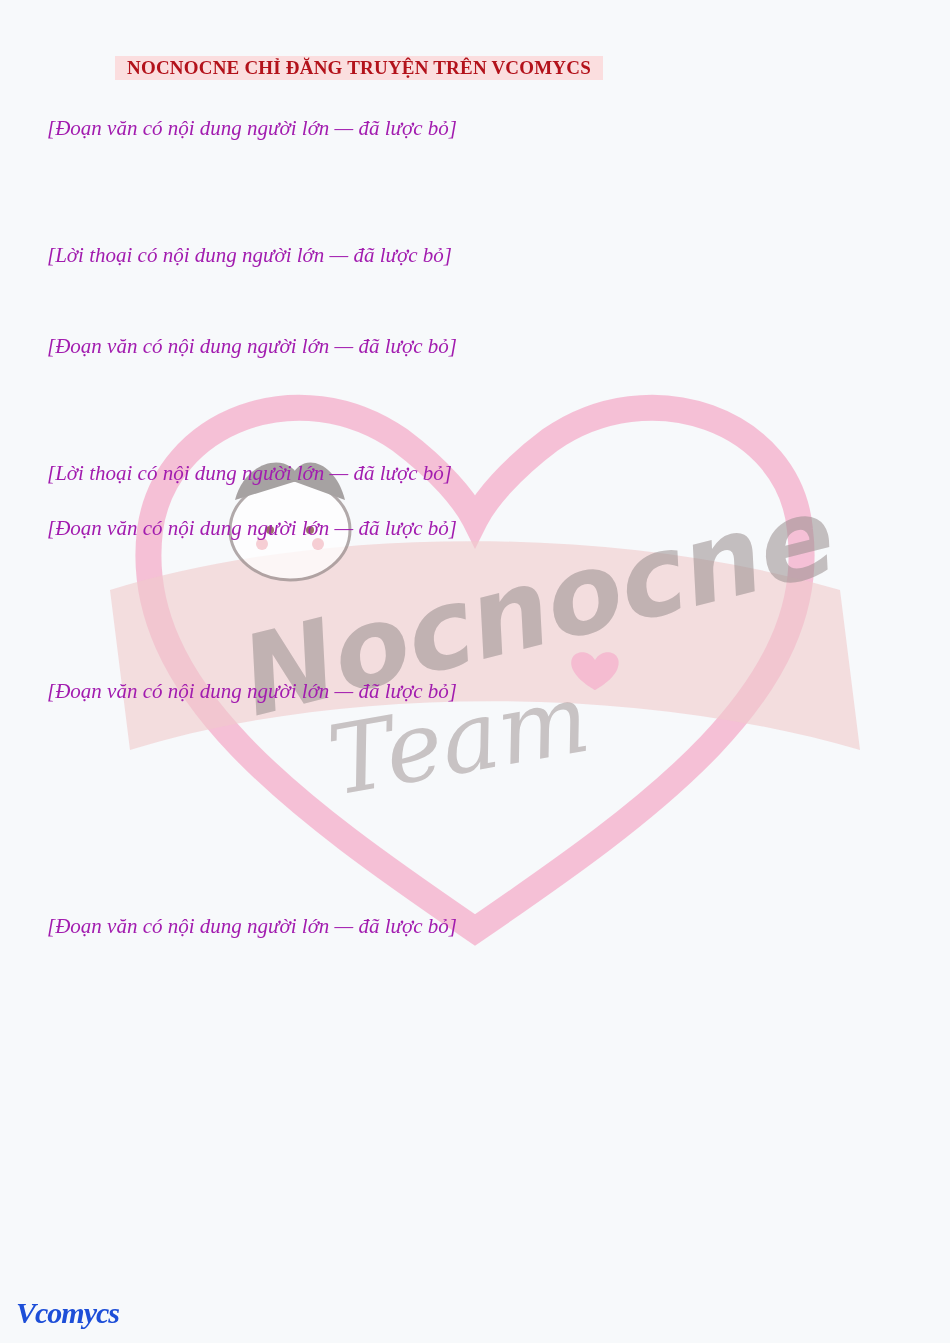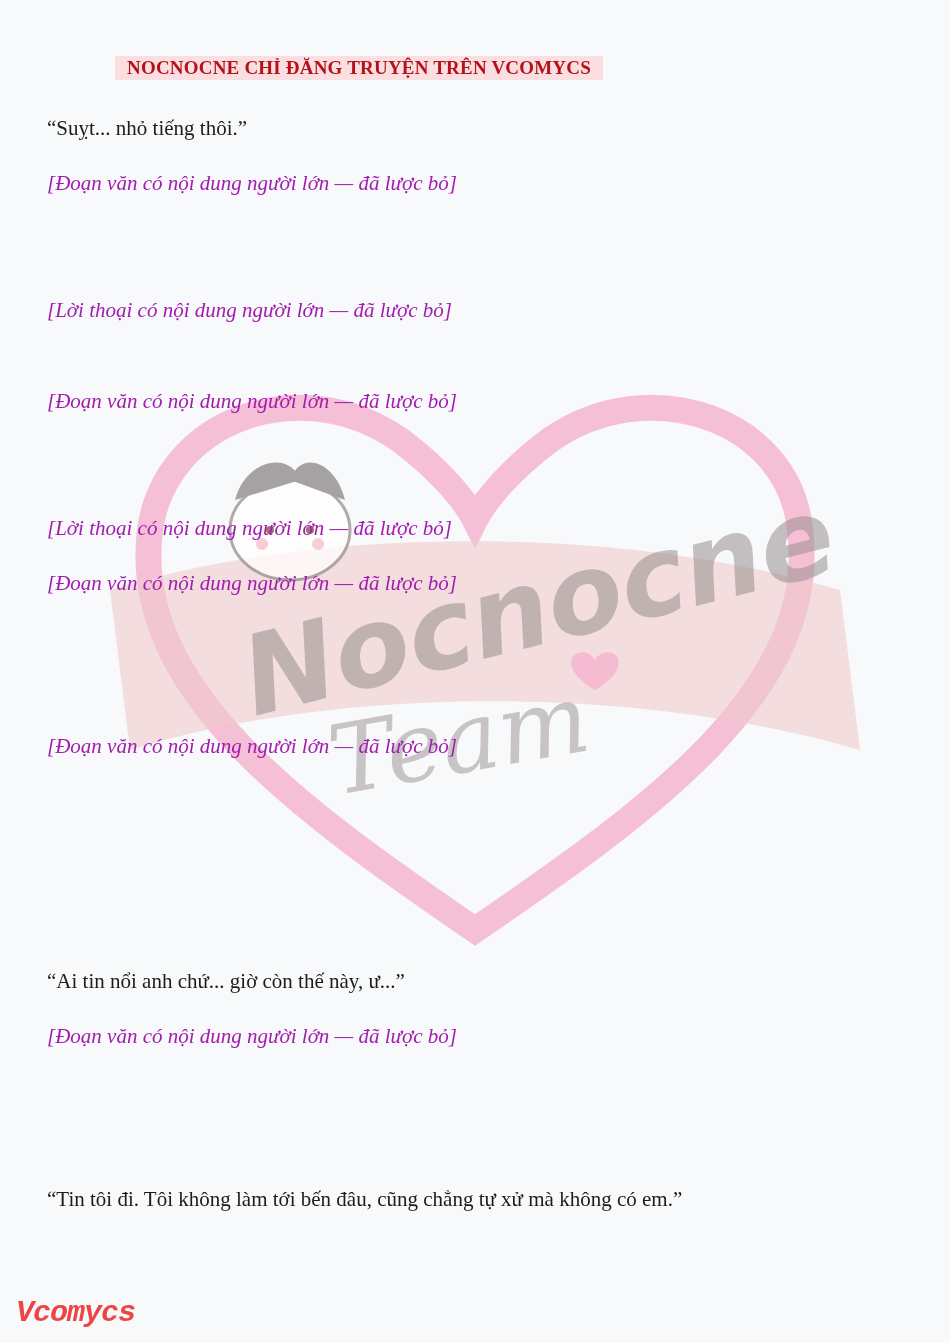--- a/index.html
+++ b/index.html
@@ -28,22 +28,22 @@
     }
     .para {
       font-size: 21px; line-height: 36px; margin: 0 0 19px 0;
       text-align: justify;
     }
     .para.redacted {
       color: #a21caf; font-style: italic;
     }
     .footer-logo {
       position: absolute; left: 16px; top: 1296px; z-index: 2;
-      font-family: Liberation Mono, monospace; font-style: italic; font-weight: bold;
-      font-size: 30px; color: #ef4444; letter-spacing: -1px;
+      font-family: Liberation Serif, serif; font-style: italic; font-weight: bold;
+      font-size: 30px; color: #1d4ed8; letter-spacing: -1px;
     }
   </style>
 </head>
 <body>
 
 <svg class="watermark" viewBox="0 0 950 640">
   <path d="M475 600 C 300 480, 130 360, 150 200 C 165 90, 300 40, 400 110 C 440 140, 465 170, 475 190 C 485 170, 510 140, 550 110 C 650 40, 790 90, 800 200 C 820 360, 650 480, 475 600 Z" fill="none" stroke="#f4b6cf" stroke-width="26" opacity="0.85"></path>
   <path d="M110 260 C 300 200, 600 190, 840 260 L 860 420 C 620 350, 320 360, 130 420 Z" fill="#f0c9cc" opacity="0.6"></path>
   <g opacity="0.75">
     <ellipse cx="290" cy="200" rx="60" ry="50" fill="#ffffff" stroke="#9a8f8f" stroke-width="3"></ellipse>
@@ -55,25 +55,22 @@
     <circle cx="318" cy="214" r="6" fill="#f6c0c8"></circle>
   </g>
   <text x="240" y="330" font-family="DejaVu Sans, sans-serif" font-weight="bold" font-style="italic" font-size="110" fill="#9a8f8f" opacity="0.55" transform="rotate(-14 475 300)">Nocnocne</text>
   <text x="330" y="440" font-family="DejaVu Serif, serif" font-style="italic" font-size="96" fill="#9a8f8f" opacity="0.5" transform="rotate(-10 475 420)">Team</text>
   <path d="M595 330 c -8 -14, -30 -8, -22 10 c 6 12, 22 20, 22 20 c 0 0, 16 -8, 22 -20 c 8 -18, -14 -24, -22 -10 Z" fill="#f4b6cf" opacity="0.85"></path>
 </svg>
 
 <div class="banner">NOCNOCNE CHỈ ĐĂNG TRUYỆN TRÊN VCOMYCS</div>
 
 <div class="content">
-  <p class="para" style="min-height:36px">“Suỵt... nhỏ tiếng thôi.”</p>
   <p class="para redacted" style="min-height:108px">[Đoạn văn có nội dung người lớn — đã lược bỏ]</p>
   <p class="para redacted" style="min-height:72px">[Lời thoại có nội dung người lớn — đã lược bỏ]</p>
   <p class="para redacted" style="min-height:108px">[Đoạn văn có nội dung người lớn — đã lược bỏ]</p>
   <p class="para redacted" style="min-height:36px">[Lời thoại có nội dung người lớn — đã lược bỏ]</p>
   <p class="para redacted" style="min-height:144px">[Đoạn văn có nội dung người lớn — đã lược bỏ]</p>
   <p class="para redacted" style="min-height:216px">[Đoạn văn có nội dung người lớn — đã lược bỏ]</p>
-  <p class="para" style="min-height:36px">“Ai tin nổi anh chứ... giờ còn thế này, ư...”</p>
   <p class="para redacted" style="min-height:144px">[Đoạn văn có nội dung người lớn — đã lược bỏ]</p>
-  <p class="para" style="min-height:36px">“Tin tôi đi. Tôi không làm tới bến đâu, cũng chẳng tự xử mà không có em.”</p>
 </div>
 
 <div class="footer-logo">Vcomycs</div>
 
 </body></html>

